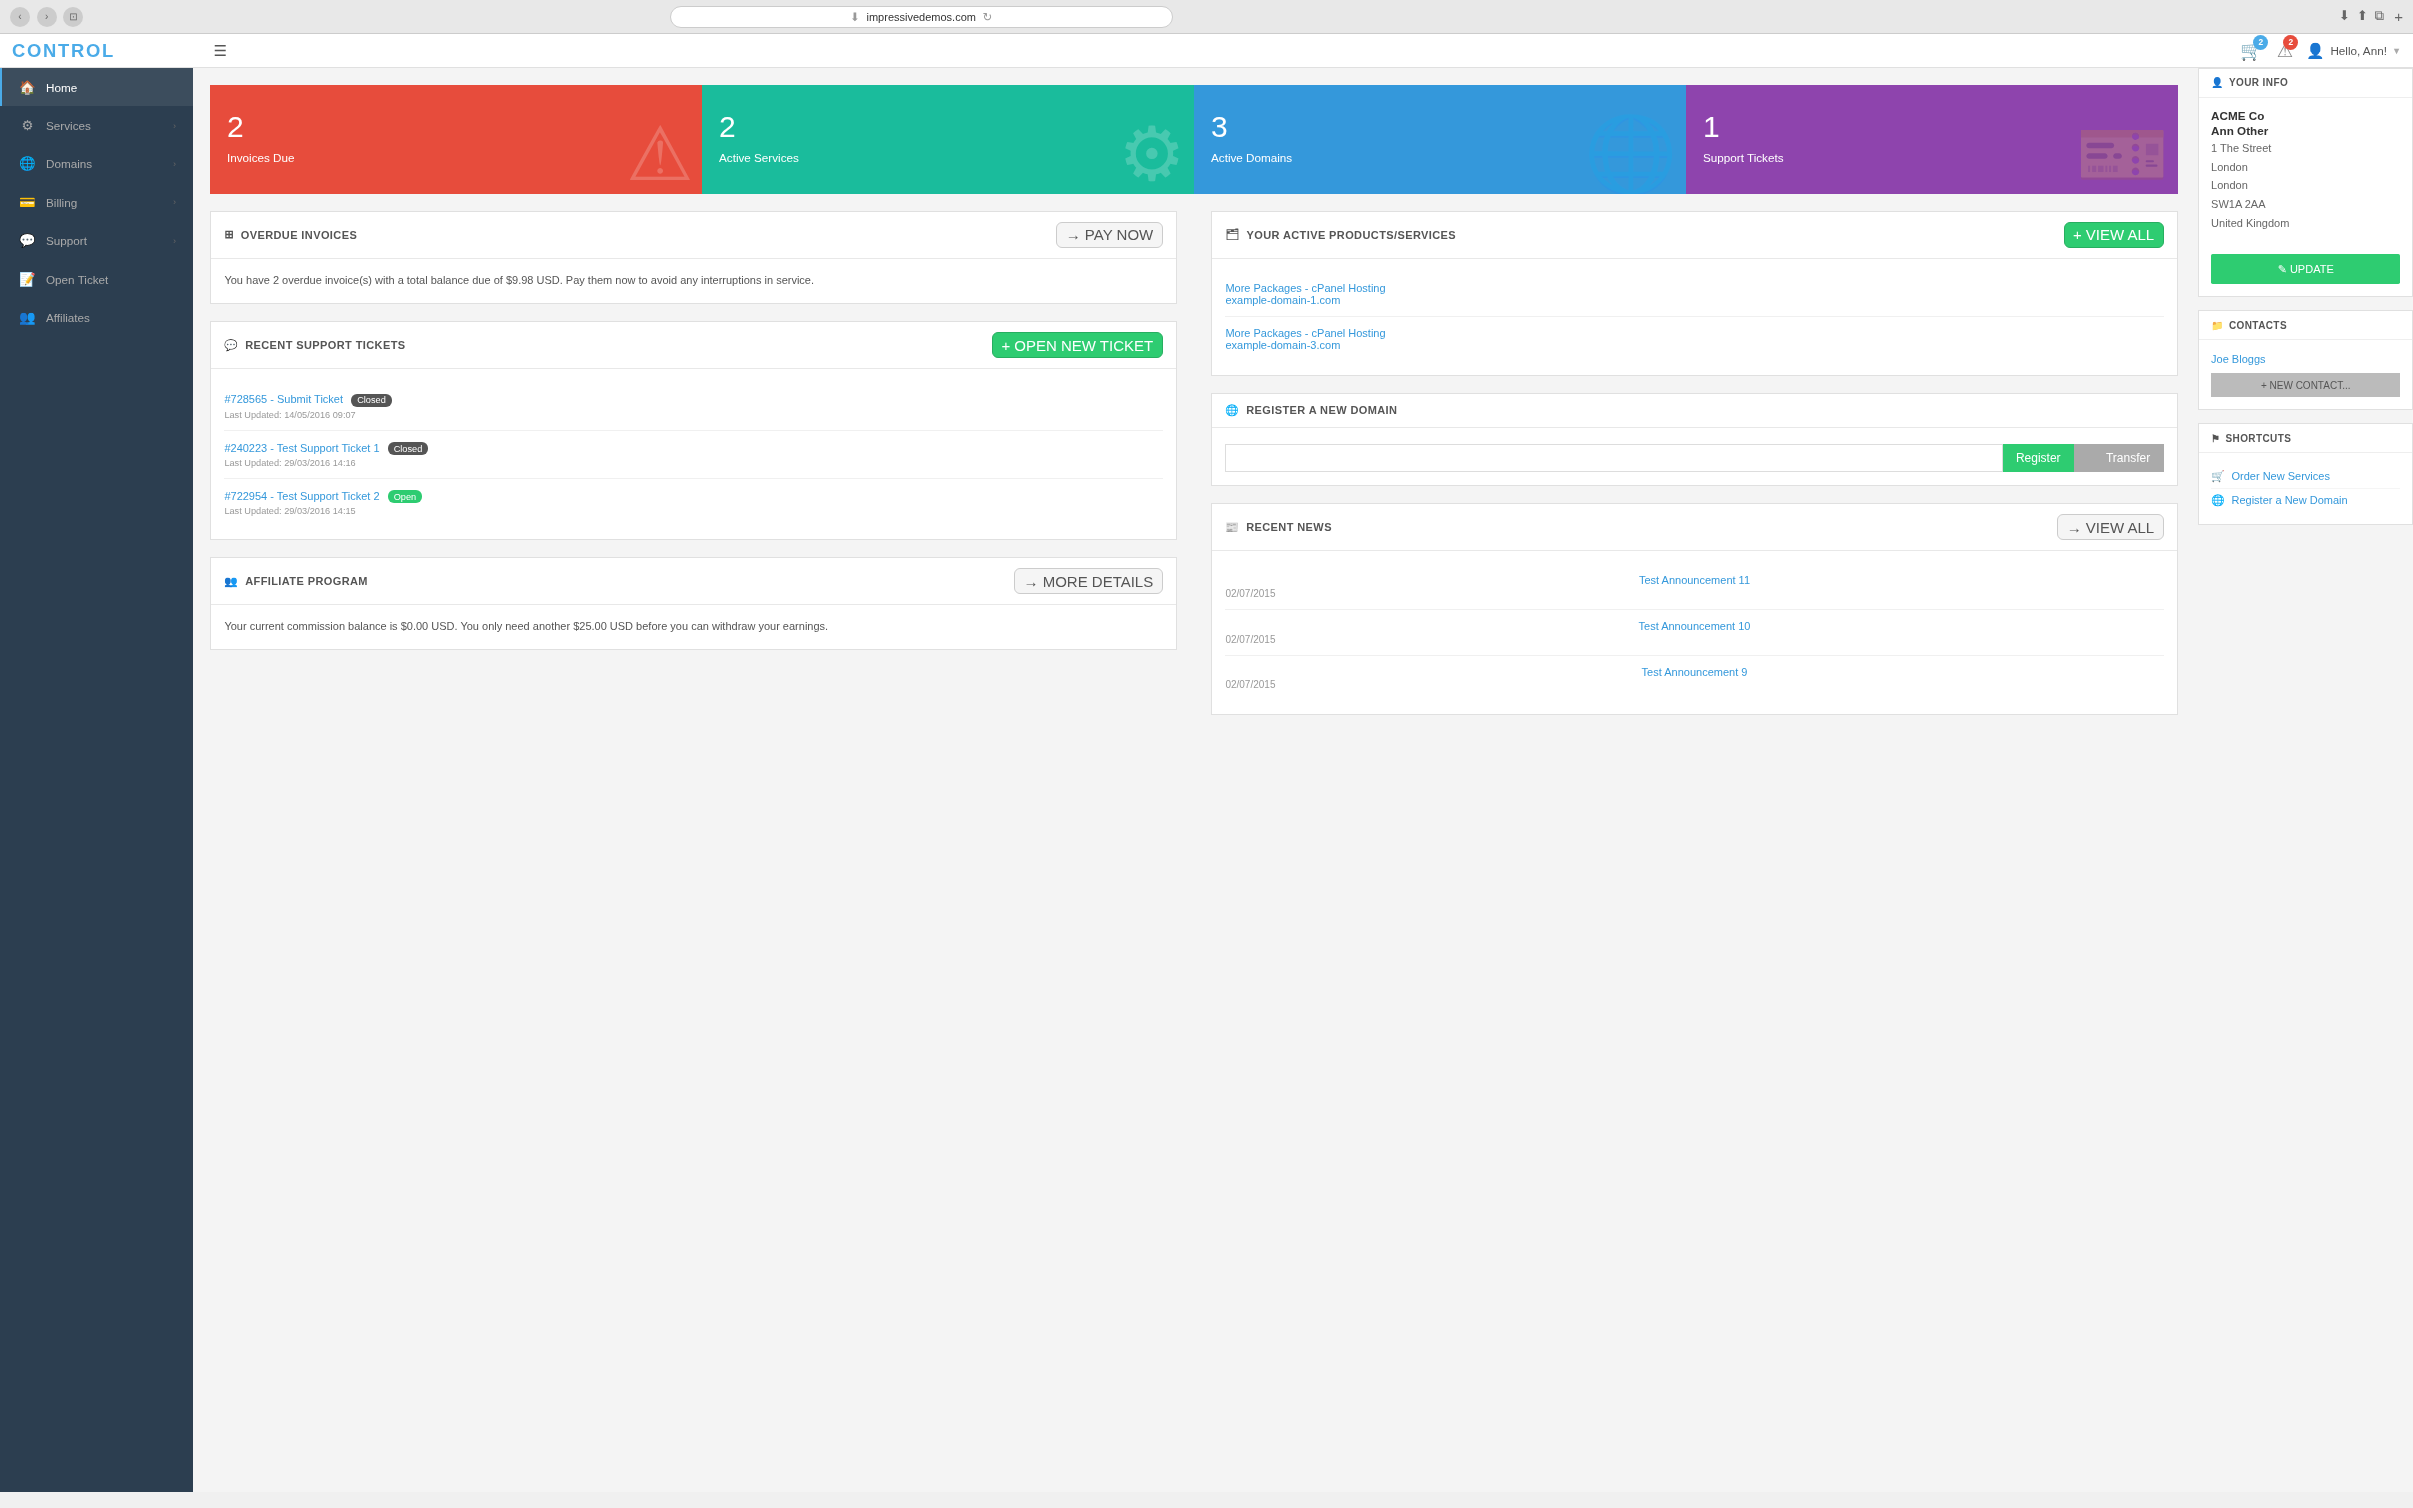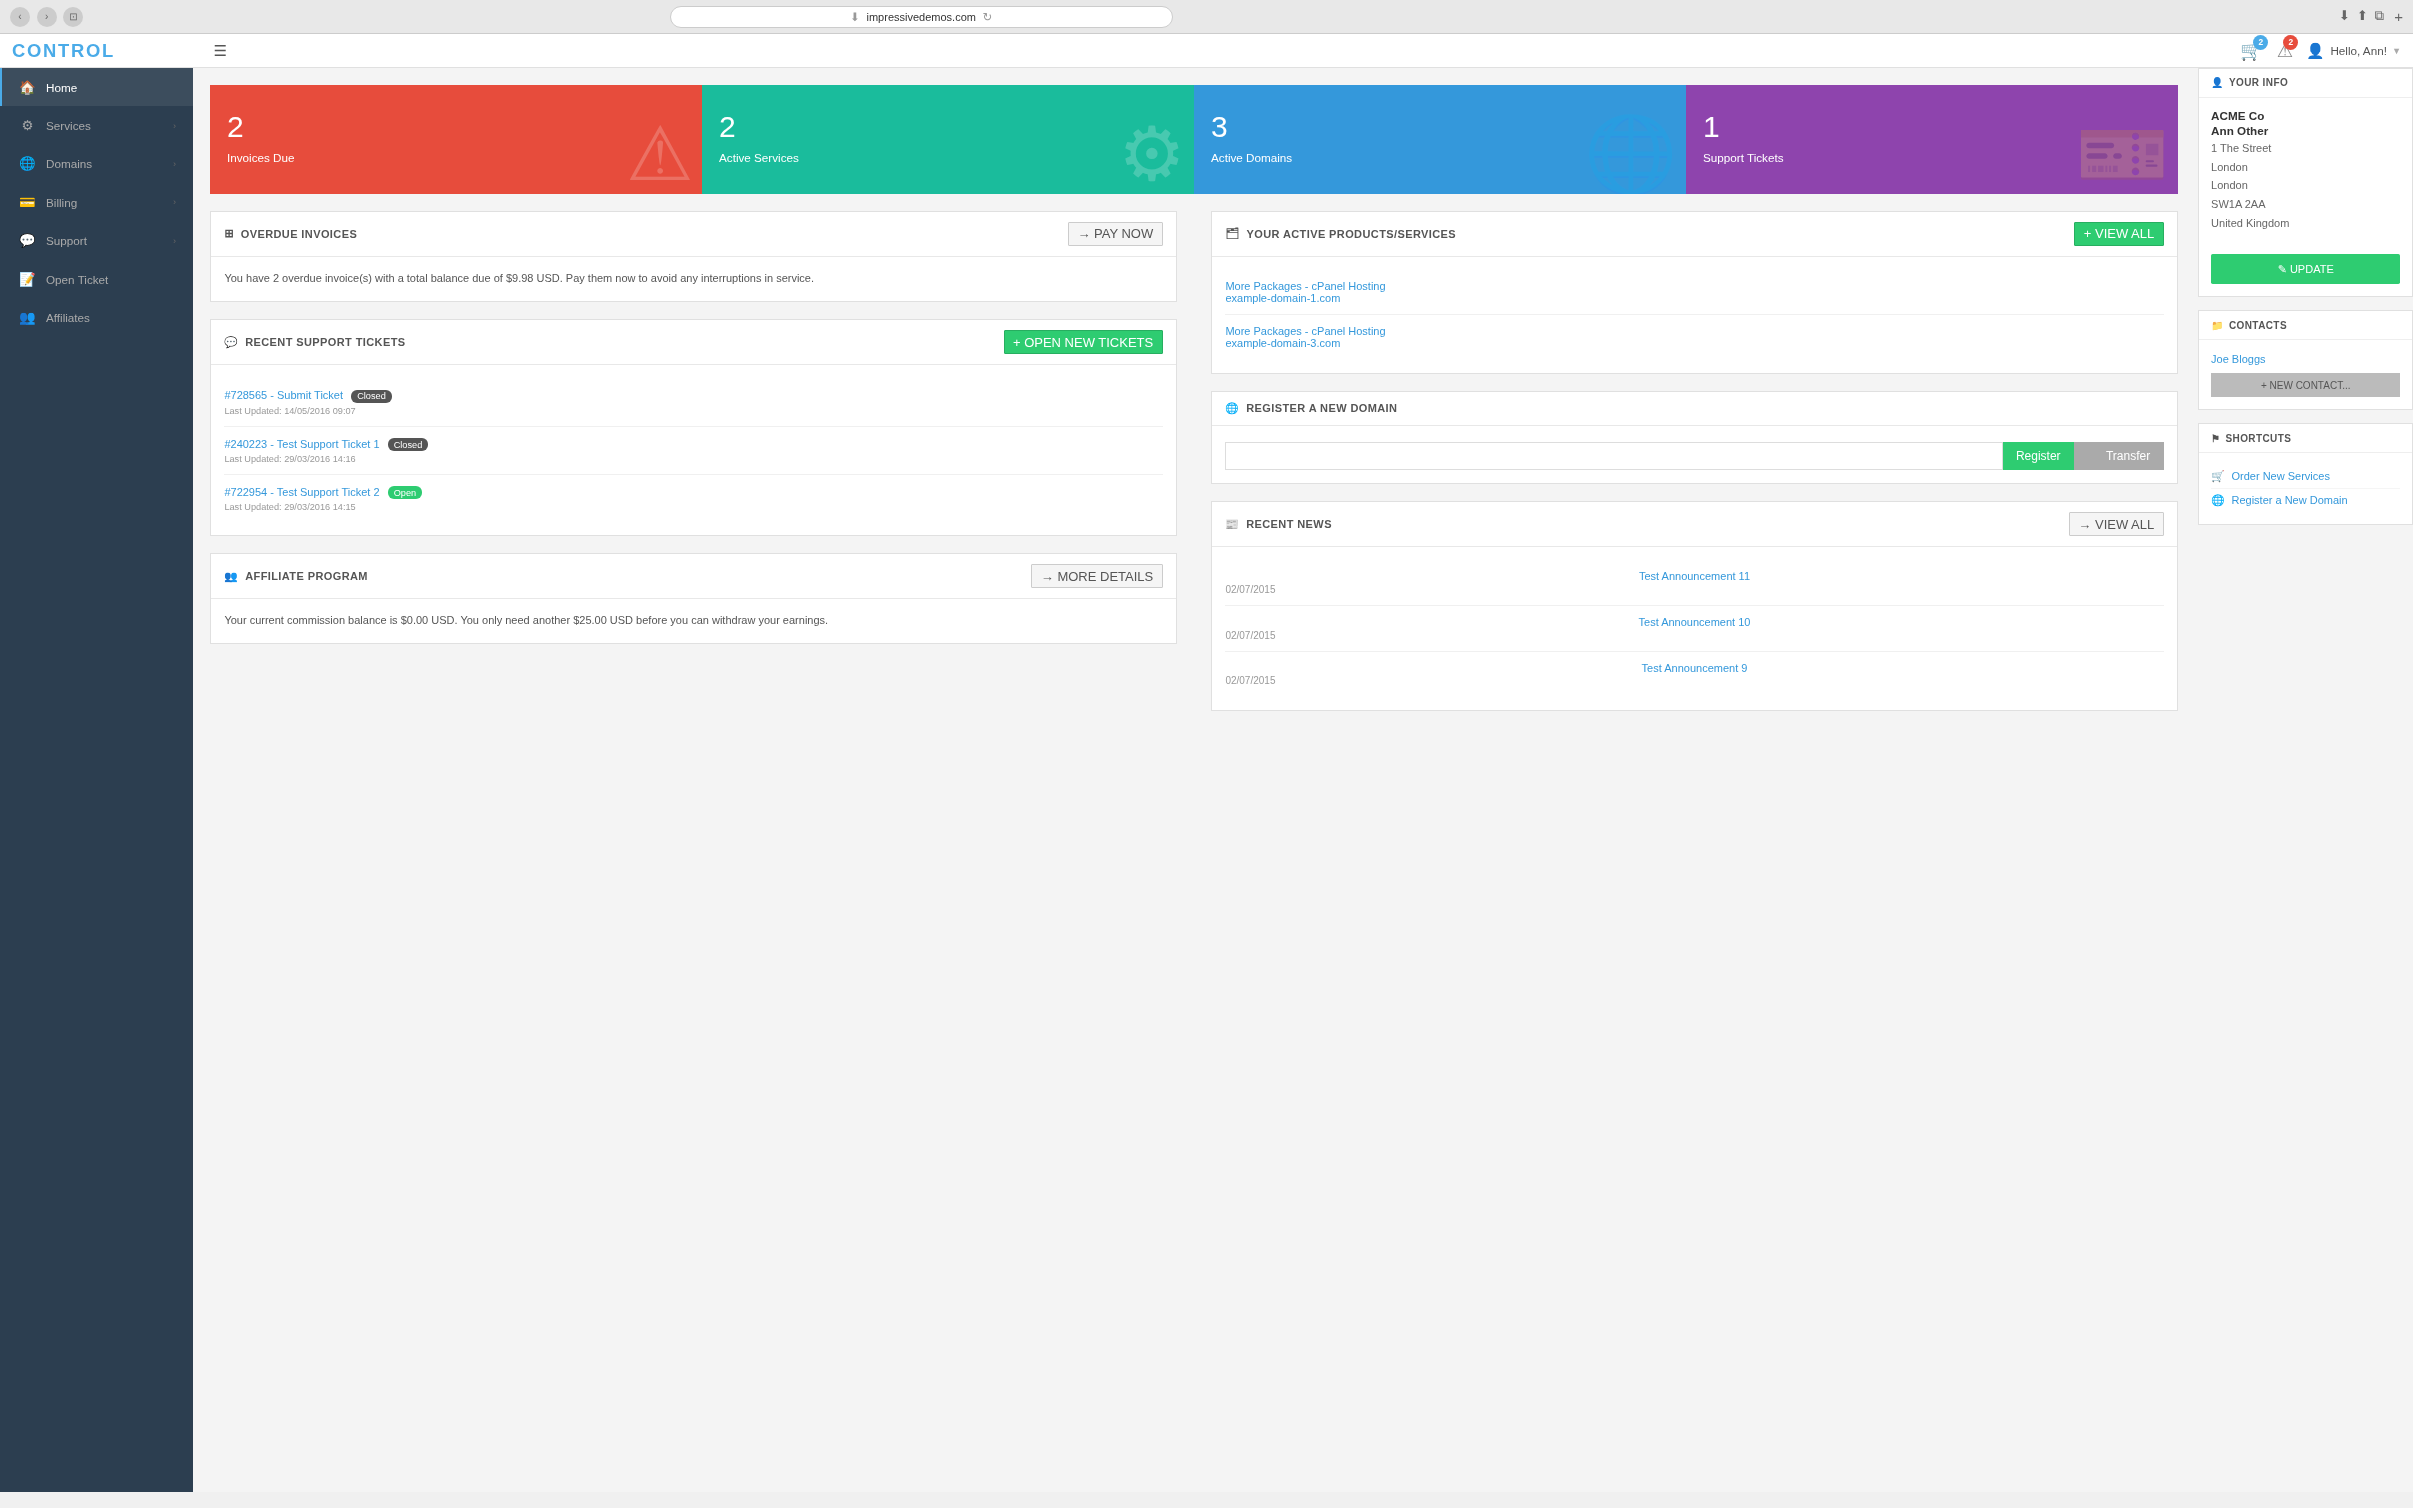--- a/index.html
+++ b/index.html
@@ -192,27 +192,27 @@
       font-size: 11px;
       font-weight: 600;
       color: #555;
       display: flex;
       align-items: center;
       gap: 6.7px;
       text-transform: uppercase;
       letter-spacing: 0.4px;
     }
     .panel-btn {
-      font-size: 13px;
+      font-size: 15px;
       padding: 3.4px 8.4px;
       border: 0.8px solid #ccc;
       background: #f5f5f5;
       color: #555;
       cursor: pointer;
-      border-radius: 1px;
+      border-radius: 6px;
       text-decoration: none;
       display: flex;
       align-items: center;
       gap: 3.4px;
     }
     .panel-btn-green {
       background: #2ecc71;
       color: white;
       border-color: #27ae60;
     }
@@ -475,21 +475,21 @@
             <p class="overdue-text">You have 2 overdue invoice(s) with a total balance due of $9.98 USD. Pay them now to avoid any interruptions in service.</p>
           </div>
         </div>
 
         <div class="panel">
           <div class="panel-header">
             <div class="panel-title">
               <span>💬</span>
               <span>RECENT SUPPORT TICKETS</span>
             </div>
-            <button class="panel-btn panel-btn-green">+ OPEN NEW TICKETS</button>
+            <button class="panel-btn panel-btn-green">+ OPEN NEW TICKET</button>
           </div>
           <div class="panel-body">
             <div class="ticket-item">
               <div>
                 <a class="ticket-link">#728565 - Submit Ticket</a>
                 <span class="ticket-badge badge-closed">Closed</span>
               </div>
               <div class="ticket-date">Last Updated: 14/05/2016 09:07</div>
             </div>
             <div class="ticket-item">

